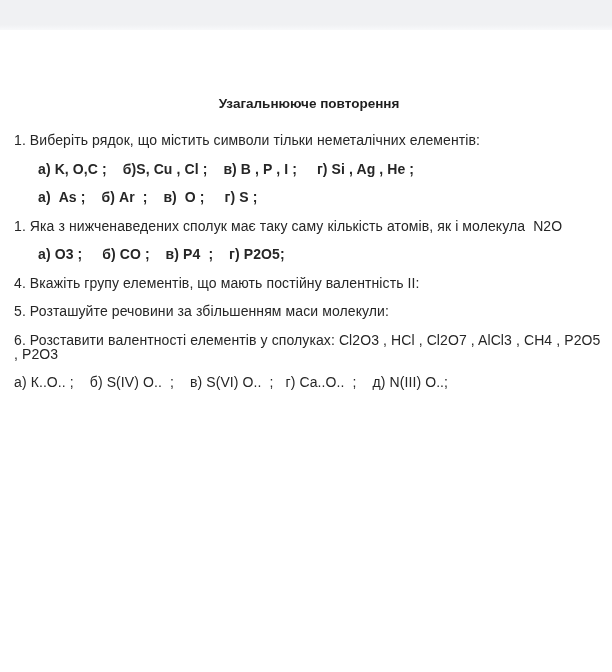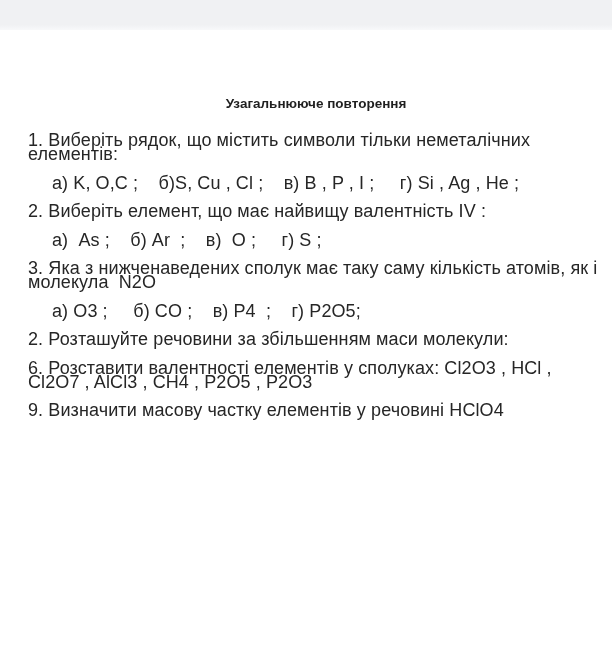--- a/index.html
+++ b/index.html
@@ -13,59 +13,59 @@
     font-family: "Liberation Sans", sans-serif;
     color: #262626;
     overflow: hidden;
   }
   .top-strip {
     height: 30px;
     background: linear-gradient(to bottom, #f0f1f3 0%, #f0f1f3 82%, #f8f9fa 100%);
   }
   .sheet {
     padding: 66px 8px 0 14px;
-    margin-left: 14px;
   }
   .title {
     font-size: 13.5px;
     font-weight: bold;
     text-align: center;
     margin: 0 0 21px 0;
     line-height: 16px;
     color: #1f1f1f;
   }
   .line {
-    font-size: 18px;
+    font-size: 14px;
     line-height: 14px;
     margin: 0 0 14.5px 0;
     white-space: pre-wrap;
     letter-spacing: 0.1px;
   }
   .indent {
     padding-left: 24px;
+    font-weight: bold;
   }
 </style>
 </head>
 <body>
 
 <div class="top-strip"></div>
 
 <div class="sheet">
   <h1 class="title">Узагальнююче повторення</h1>
 
   <p class="line">1. Виберіть рядок, що містить символи тільки неметалічних елементів:</p>
   <p class="line indent">а) K, O,C ;    б)S, Cu , Cl ;    в) B , P , I ;     г) Si , Ag , He ;</p>
 
-  <p class="line">2. Виберіть елемент, що має найвищу валентність IV :</p>
   <p class="line indent">а)  As ;    б) Ar  ;    в)  O ;     г) S ;</p>
 
-  <p class="line">3. Яка з нижченаведених сполук має таку саму кількість атомів, як і молекула  N2O</p>
+  <p class="line">1. Яка з нижченаведених сполук має таку саму кількість атомів, як і молекула  N2O</p>
   <p class="line indent">а) O3 ;     б) CO ;    в) P4  ;    г) P2O5;</p>
 
+  <p class="line">4. Вкажіть групу елементів, що мають постійну валентність II:</p>
 
-  <p class="line">2. Розташуйте речовини за збільшенням маси молекули:</p>
+  <p class="line">5. Розташуйте речовини за збільшенням маси молекули:</p>
 
   <p class="line">6. Розставити валентності елементів у сполуках: Cl2O3 , HCl , Cl2O7 , AlCl3 , CH4 , P2O5 , P2O3</p>
 
+  <p class="line">а) К..О.. ;    б) S(IV) O..  ;    в) S(VI) O..  ;   г) Ca..O..  ;    д) N(III) O..;</p>
 
 
-  <p class="line">9. Визначити масову частку елементів у речовині HClO4</p>
 </div>
 
 </body></html>

